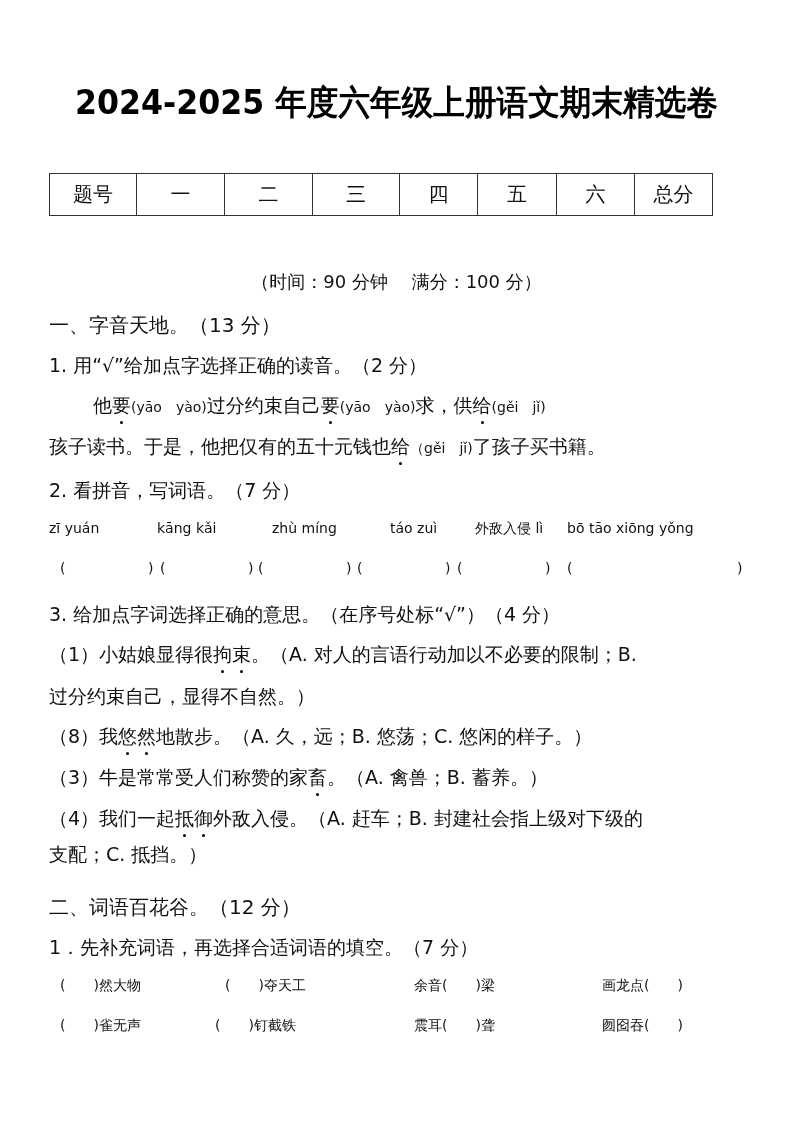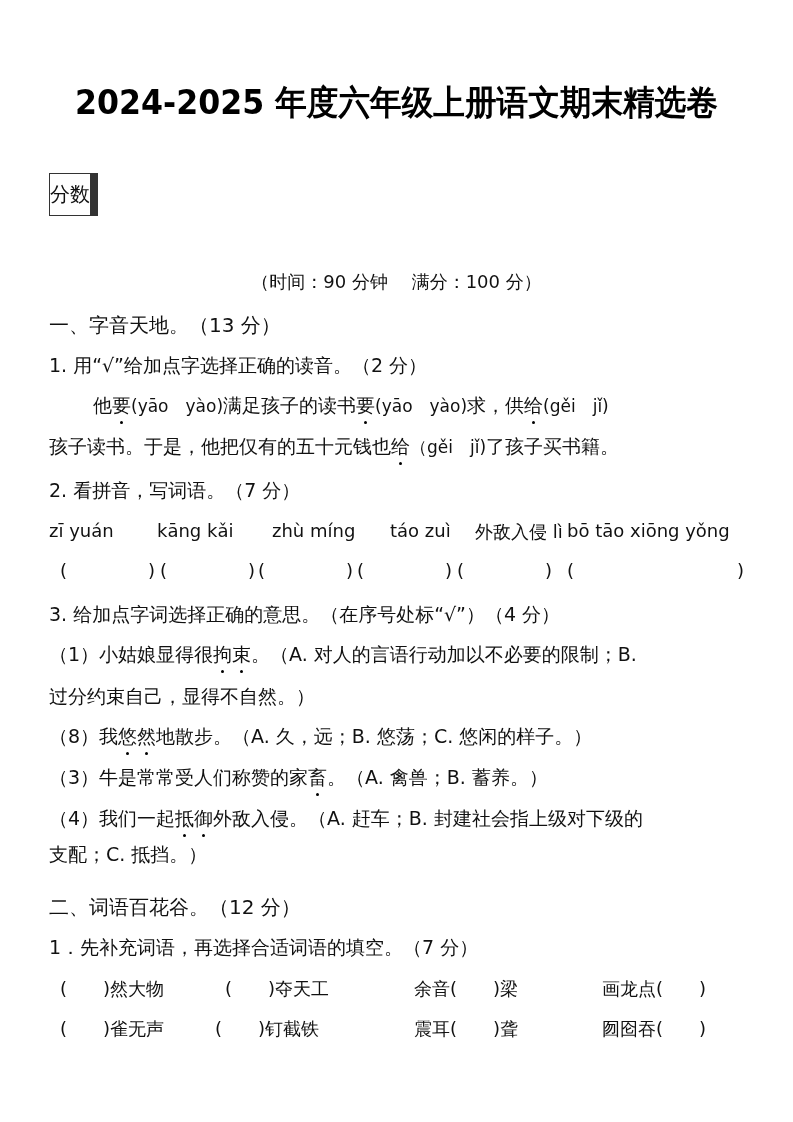--- a/index.html
+++ b/index.html
@@ -27,50 +27,50 @@
   .line {
     position: absolute; left: 49px; font-size: 19px; white-space: nowrap;
   }
   .h { font-weight: normal; font-size: 20px; }
   .dot { position: relative; display: inline-block; }
   .dot::after {
     content: ""; position: absolute; left: 50%; bottom: -5px;
     width: 3px; height: 3px; margin-left: -1.5px; border-radius: 50%;
     background: #000;
   }
-  .py { font-family: "DejaVu Sans", sans-serif; font-size: 17px; }
-  .row { position: absolute; font-size: 18px; white-space: nowrap; }
+  .py { font-family: "DejaVu Sans", sans-serif; font-size: 14px; }
+  .row { position: absolute; font-size: 14px; white-space: nowrap; }
 </style>
 </head>
 <body>
 
 <div class="title">2024-2025 年度六年级上册语文期末精选卷</div>
 
 <table class="score">
   <tbody>
-  <tr>
-    <td>分数</td>
-    <td></td>
-    <td></td>
-    <td></td>
-    <td></td>
-    <td></td>
-    <td></td>
-    <td></td>
+      <tr>
+    <td style="width:86px">题号</td>
+    <td style="width:87px">一</td>
+    <td style="width:87px">二</td>
+    <td style="width:86px">三</td>
+    <td style="width:77px">四</td>
+    <td style="width:78px">五</td>
+    <td style="width:77px">六</td>
+    <td style="width:77px">总分</td>
   </tr>
 </tbody>
   </table>
 
 <div class="time-note">（时间：90 分钟　 满分：100 分）</div>
 
 <div class="line h" style="top:312px">一、字音天地。（13 分）</div>
 <div class="line" style="top:353px">1. 用“√”给加点字选择正确的读音。（2 分）</div>
 
 <div class="line" style="top:393px; left:93px">
-  <span>他</span><span class="dot">要</span><span class="py">(yāo　yào)</span><span>满足孩子的读书</span><span class="dot">要</span><span class="py">(yāo　yào)</span><span>求，供</span><span class="dot">给</span><span class="py">(gěi　jǐ)</span>
+  <span>他</span><span class="dot">要</span><span class="py">(yāo　yào)</span><span>过分约束自己</span><span class="dot">要</span><span class="py">(yāo　yào)</span><span>求，供</span><span class="dot">给</span><span class="py">(gěi　jǐ)</span>
 </div>
 <div class="line" style="top:434px">
   <span>孩子读书。于是，他把仅有的五十元钱也</span><span class="dot">给</span><span class="py">（gěi　jǐ)</span><span>了孩子买书籍。</span>
 </div>
 
 <div class="line" style="top:478px">2. 看拼音，写词语。（7 分）</div>
 
 <div class="row py" style="top:520px; left:49px">zī yuán</div>
 <div class="row py" style="top:520px; left:157px">kāng kǎi</div>
 <div class="row py" style="top:520px; left:272px">zhù míng</div>

